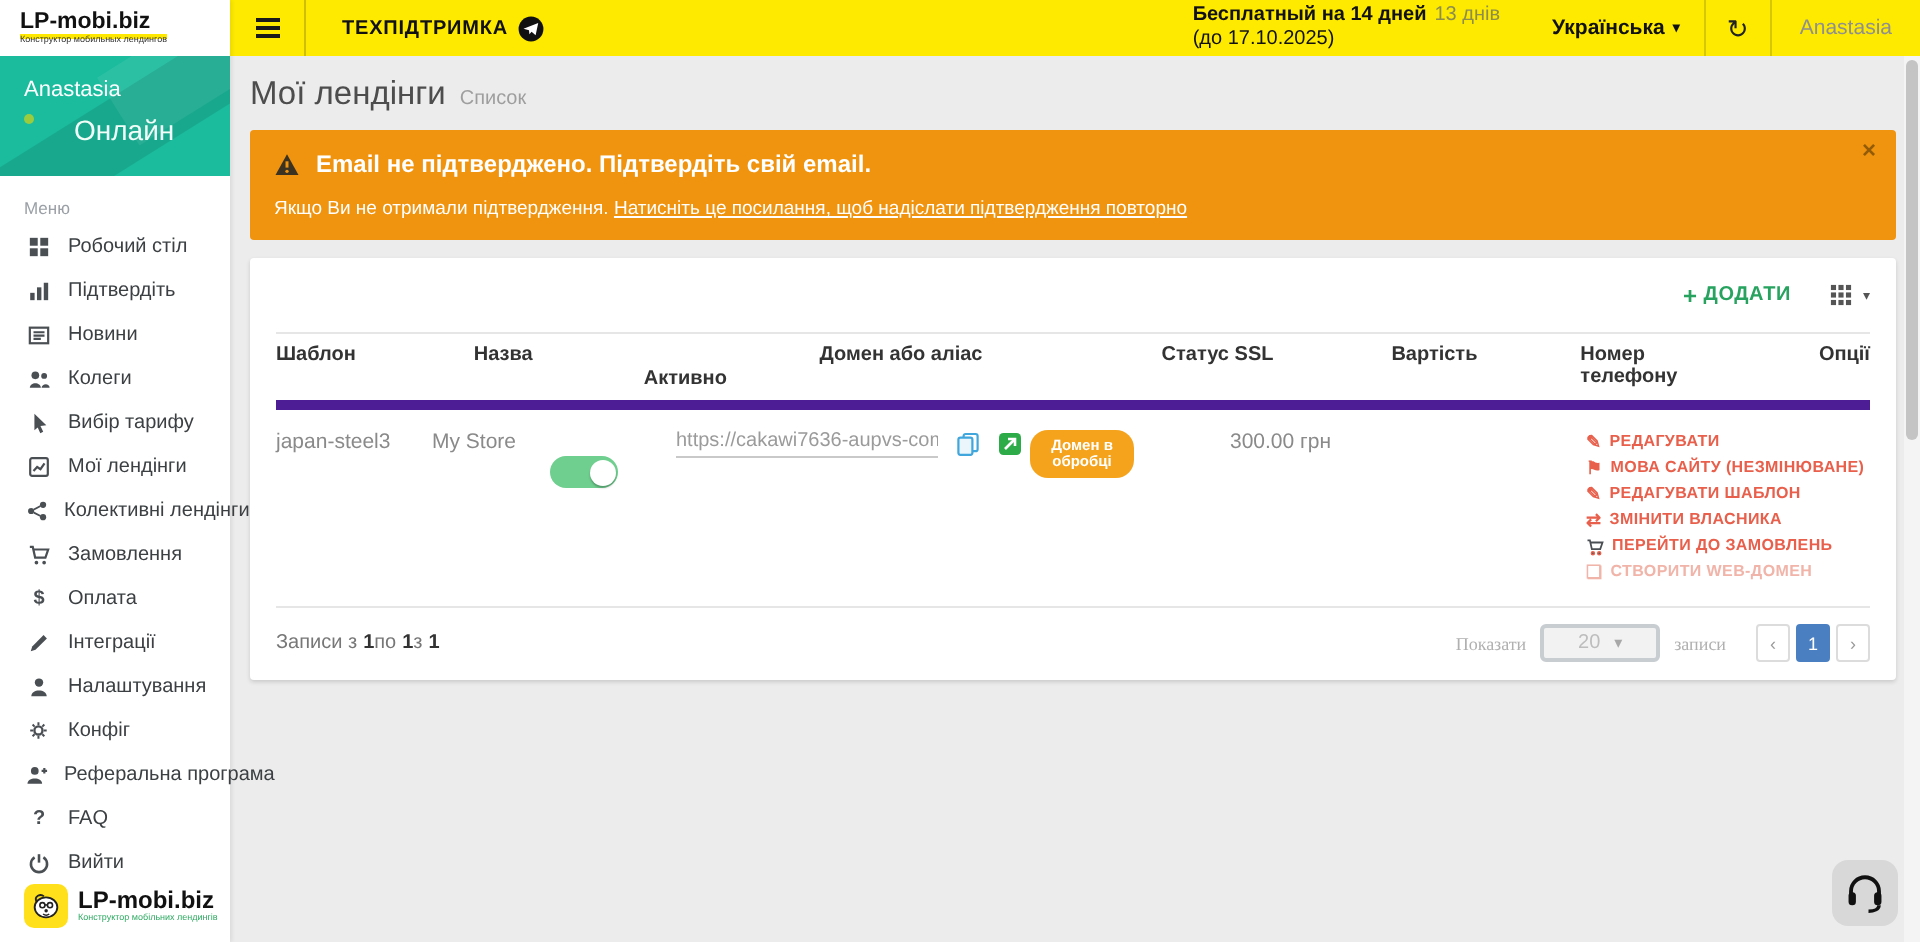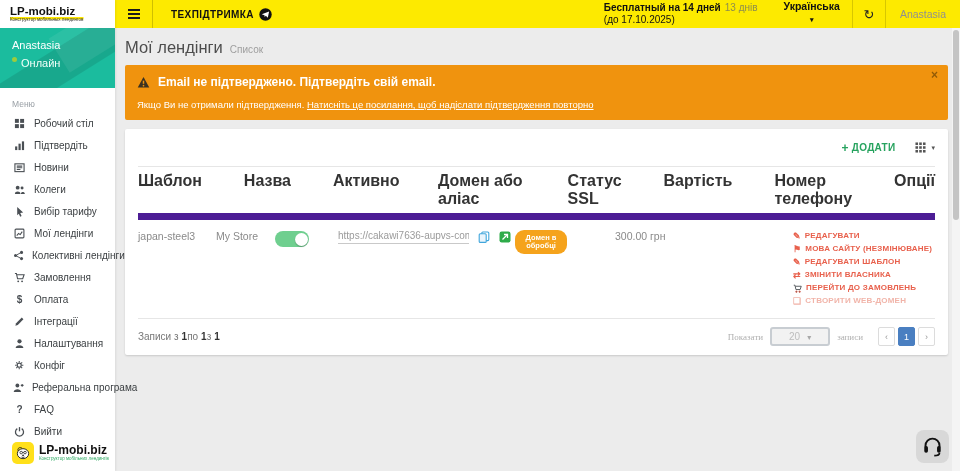--- a/index.html
+++ b/index.html
@@ -12,43 +12,43 @@
     display:flex;align-items:center;z-index:3;}
   .tb-burger{width:38px;height:28px;display:flex;flex-direction:column;justify-content:center;
     align-items:center;gap:2px;border-right:1px solid rgba(0,0,0,.18);cursor:pointer;}
   .tb-burger i{display:block;width:12px;height:2px;background:#1a1a1a;}
   .tb-support{display:flex;align-items:center;gap:5px;padding:0 14px 0 18px;font-size:10px;
     font-weight:bold;color:#111;letter-spacing:.4px;cursor:pointer;}
   .tb-spacer{flex:1;}
   .tb-trial{font-size:10px;line-height:12px;color:#111;margin-right:14px;white-space:nowrap;}
   .tb-trial .dim{color:#8d8d4d;font-weight:normal;margin-left:4px;}
   .tb-lang{font-size:10.5px;font-weight:bold;color:#111;display:flex;align-items:center;gap:4px;
-    padding:0 12px;height:28px;cursor:pointer;flex-direction:column;}
+    padding:0 12px;height:28px;cursor:pointer;}
   .tb-refresh{width:34px;height:28px;display:flex;align-items:center;justify-content:center;
     border-left:1px solid rgba(0,0,0,.15);border-right:1px solid rgba(0,0,0,.15);
     font-size:13px;color:#222;cursor:pointer;}
   .tb-user{height:28px;display:flex;align-items:center;padding:0 14px;color:#8f8f8f;
     font-size:10.5px;cursor:pointer;}
   .caret{font-size:7px;color:inherit;}
 
   
   .sidebar{position:absolute;left:0;top:0;width:115px;height:471px;background:#fff;z-index:4;
     box-shadow:1px 0 2px rgba(0,0,0,.08);}
   .logo-top{height:28px;display:flex;align-items:center;gap:4px;padding:2px 2px 2px 6px;cursor:pointer;}
   .logo-txt .t{font-size:11.5px;font-weight:bold;color:#111;line-height:11px;white-space:nowrap;}
   .logo-txt .s{font-size:9px;transform:scale(.5);transform-origin:left top;white-space:nowrap;
     background:#ffe800;color:#333;line-height:10px;height:5px;display:block;}
   .profile{height:60px;background:#1bbc9e;position:relative;overflow:hidden;padding:11px 0 0 12px;}
   .profile::before{content:"";position:absolute;left:-30px;top:18px;width:190px;height:34px;
     background:rgba(0,0,0,.10);transform:rotate(-32deg);}
   .profile::after{content:"";position:absolute;left:50px;top:-24px;width:120px;height:40px;
     background:rgba(255,255,255,.07);transform:rotate(-32deg);}
   .p-name{position:relative;color:#fff;font-size:11px;z-index:1;}
-  .p-status{position:relative;z-index:1;margin-top:6px;display:flex;align-items:flex-start;gap:4px;
-    color:#f2fff9;font-size:11px;}
+  .p-status{position:relative;z-index:1;margin-top:6px;display:flex;align-items:flex-start;gap:20px;
+    color:#f2fff9;font-size:14px;}
   .p-dot{width:5px;height:5px;border-radius:50%;background:#9ccc3d;}
   .menu-label{padding:11px 0 3px 12px;font-size:8.5px;color:#9aa0a6;}
   .nav-item{height:22px;display:flex;align-items:center;gap:8px;padding-left:13px;font-size:10px;
     color:#3c4043;cursor:pointer;white-space:nowrap;}
   .nav-ic{width:13px;display:flex;justify-content:center;align-items:center;color:#4a4f54;
     font-size:10px;font-weight:bold;}
   .nav-ic svg{width:11px;height:11px;}
   .ic-fill{fill:#4a4f54;}
   .ic-stroke{fill:none;stroke:#4a4f54;stroke-width:1.2;}
   .logo-bottom{position:absolute;left:12px;bottom:7px;display:flex;align-items:center;gap:5px;cursor:pointer;}
@@ -74,23 +74,23 @@
   .card{margin:9px 12px 0 10px;background:#fff;border-radius:2px;
     box-shadow:0 1px 2px rgba(0,0,0,.15);padding:0 13px;}
   .toolbar{height:37px;display:flex;justify-content:flex-end;align-items:center;gap:20px;}
   .add-btn{color:#27a35f;font-size:10px;font-weight:bold;letter-spacing:.3px;display:flex;
     align-items:center;gap:3px;cursor:pointer;}
   .add-btn .plus{font-size:12px;line-height:10px;}
   .view-btn{display:flex;align-items:center;gap:5px;cursor:pointer;color:#555;}
   .view-btn svg{width:11px;height:11px;}
 
   .thead,.trow{display:flex;}
-  .thead{border-top:1px solid #e6e6e6;border-bottom:7px solid #4c1d95;padding:5px 0;
-    font-size:16px;font-weight:bold;color:#333;gap:42px;}
-  .c1{width:78px;} .c2{width:59px;} .c3{width:63px;} .c4{width:177px;} .c5{width:100px;}
+  .thead{border-top:1px solid #e6e6e6;border-bottom:5px solid #4c1d95;padding:5px 0;
+    font-size:10px;font-weight:bold;color:#333;gap:42px;}
+  .c1{width:78px;} .c2{width:59px;} .c3{width:63px;margin-top:12px;} .c4{width:177px;} .c5{width:100px;}
   .c6{width:72px;} .c7{width:106px;} .c8{flex:1;}
   .trow{padding:10px 0 11px;font-size:10.5px;color:#8a8a8a;align-items:flex-start;}
   .toggle{width:34px;height:16px;border-radius:8px;background:#6fcf8f;position:relative;
     cursor:pointer;margin-top:1px;}
   .toggle .knob{position:absolute;right:1.5px;top:1.5px;width:13px;height:13px;border-radius:50%;
     background:#fff;box-shadow:0 1px 1px rgba(0,0,0,.25);}
   .domain-wrap{display:flex;align-items:center;gap:9px;}
   .domain-text{display:inline-block;width:131px;white-space:nowrap;overflow:hidden;
     border-bottom:1px solid #c9c9c9;color:#9b9b9b;font-size:10px;padding-bottom:2px;cursor:text;}
   .cell-ic{cursor:pointer;}

